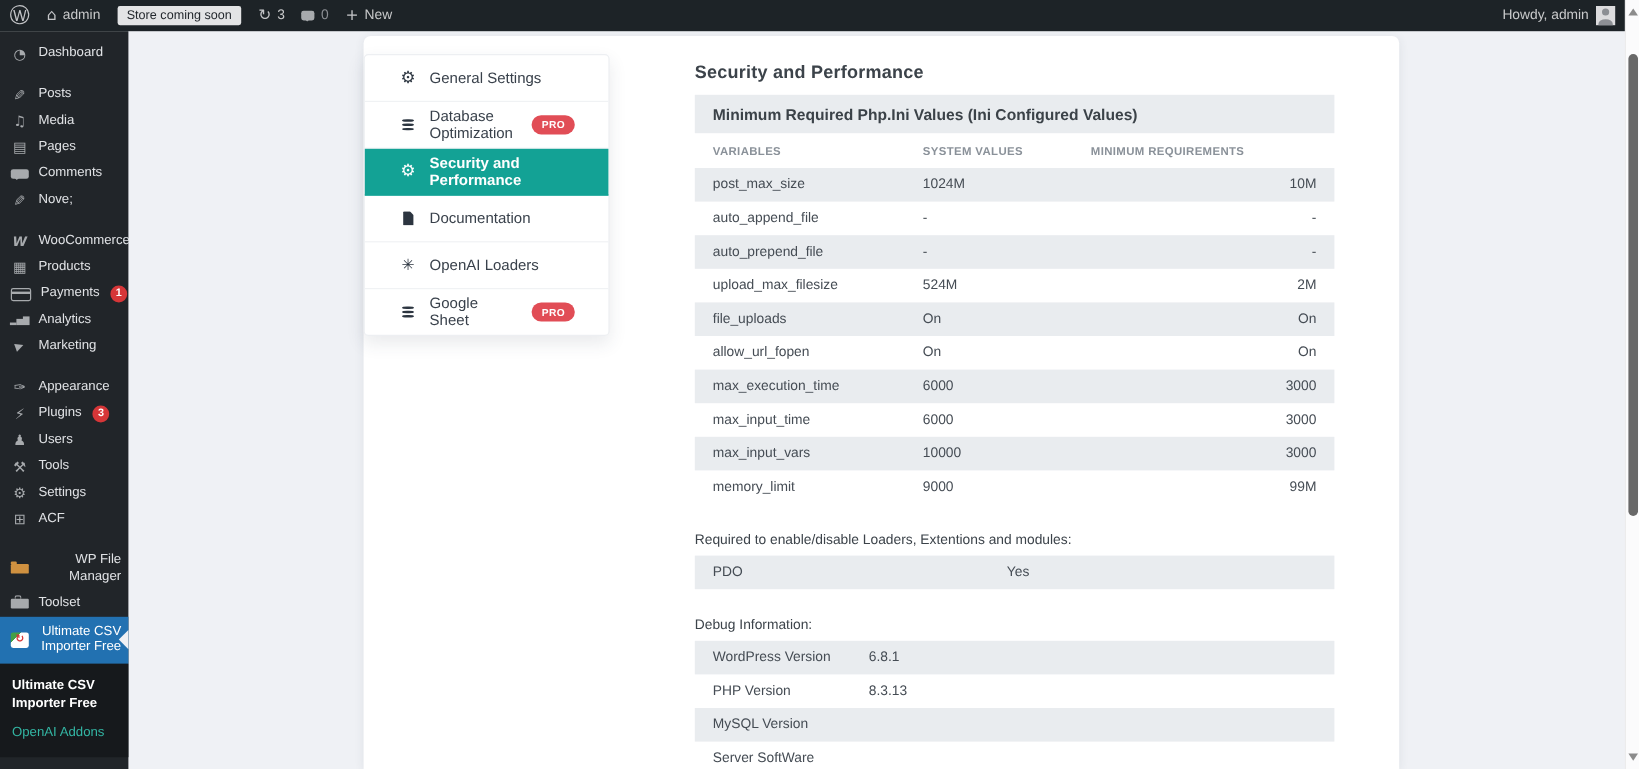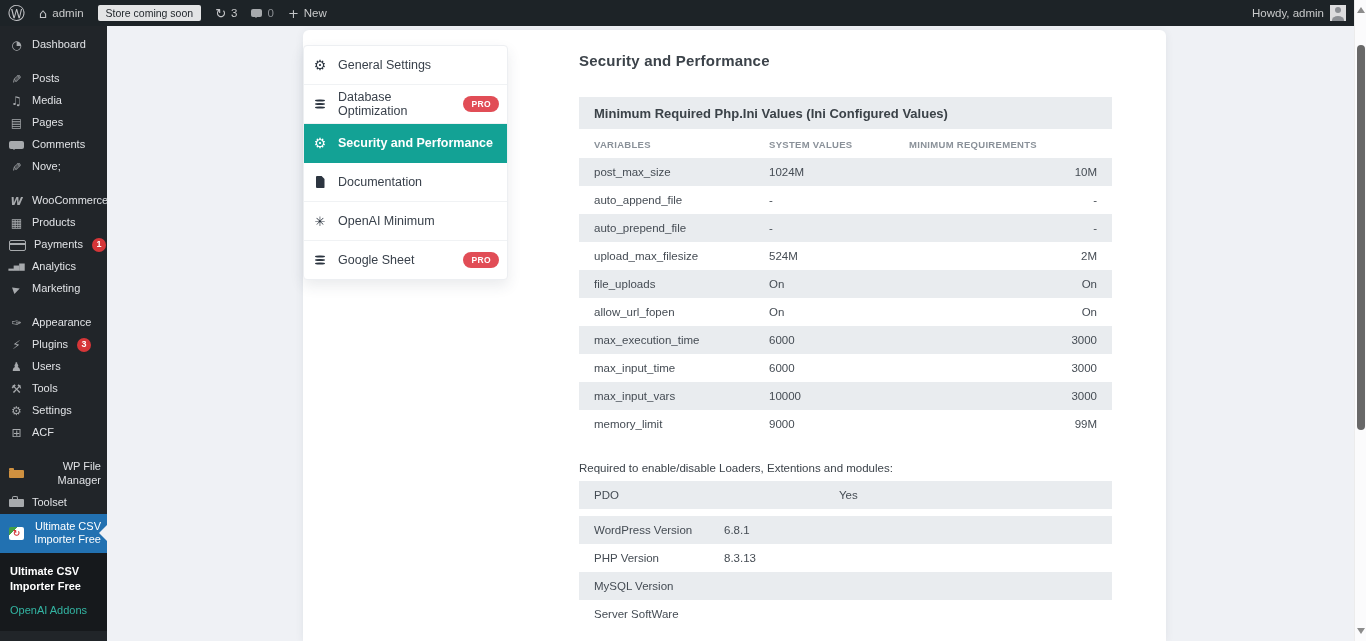--- a/index.html
+++ b/index.html
@@ -63,41 +63,41 @@
   .i-csv{width:13px;height:13px;border-radius:2px;background:linear-gradient(135deg,#43a047 32%,#fff 32%);
     display:flex;align-items:center;justify-content:center;}
   .i-csv::before{content:"↻";color:#d63638;font-size:9px;font-weight:bold;}
 
   
   .panel{position:absolute;left:303px;top:30px;width:863px;bottom:0;background:#fff;
     border-radius:6px 6px 0 0;box-shadow:0 1px 8px rgba(50,60,80,.08);}
   
   .tabcard{position:absolute;left:0;top:15px;width:205px;background:#fff;border:1px solid #edeff2;
     border-radius:4px;box-shadow:0 6px 14px rgba(50,60,80,.10);box-sizing:border-box;}
-  .tab{display:flex;align-items:center;gap:10px;padding:0 8px;height:38px;border-bottom:1px solid #f0f2f4;
+  .tab{display:flex;align-items:center;gap:10px;padding:0 28px;height:38px;border-bottom:1px solid #f0f2f4;
     font-size:12.5px;color:#39414b;cursor:pointer;}
   .tab:last-of-type{border-bottom:none;}
   .tab.active{background:#13a295;color:#fff;border-color:#13a295;font-weight:bold;}
   .ticon{width:16px;min-width:16px;display:flex;justify-content:center;align-items:center;color:#2c3540;
     font-family:"DejaVu Sans",sans-serif;line-height:1;}
   .tab.active .ticon{color:#fff;}
   .t-gear::before{content:"⚙";font-size:14px;}
   .t-db::before{content:"";display:block;width:10px;height:2.4px;border-radius:45%;background:currentColor;
     box-shadow:0 3.6px 0 currentColor,0 7.2px 0 currentColor;transform:translateY(-3.6px);}
   .t-doc::before{content:"";display:block;width:9px;height:12px;background:currentColor;border-radius:1px;
     clip-path:polygon(0 0,68% 0,100% 26%,100% 100%,0 100%);}
   .t-openai::before{content:"✳";font-size:13px;}
   .pro{margin-left:auto;background:#e14d56;color:#fff;font-size:8.5px;font-weight:bold;
     padding:3px 8px;border-radius:9px;letter-spacing:.4px;}
   .pro:empty{display:none;}
 
   
   .content{position:absolute;left:276px;top:0;width:533px;}
   .page-title{margin:22px 0 0;font-size:15px;font-weight:bold;color:#3c434a;letter-spacing:.2px;}
-  .section-bar{margin-top:28px;height:32px;background:#e9ecef;display:flex;align-items:center;
+  .section-bar{margin-top:10px;height:32px;background:#e9ecef;display:flex;align-items:center;
     padding:0 15px;font-size:13px;color:#3b4248;font-weight:bold;box-sizing:border-box;}
   .cols{display:grid;grid-template-columns:175px 140px 1fr;padding:10px 15px 8px;
     font-size:9.5px;font-weight:bold;color:#8a9199;letter-spacing:.3px;}
   .row{display:grid;grid-template-columns:175px 140px 1fr;height:28px;align-items:center;
     padding:0 15px;font-size:11.5px;color:#454c54;}
   .row > :last-child{text-align:right;}
   .rows .row:nth-child(odd){background:#e9ecef;}
   .row.two{grid-template-columns:245px 1fr;}
   .row.two > :last-child,.row.three > :last-child{text-align:left;}
   .row.three{grid-template-columns:130px 1fr;}
@@ -299,21 +299,21 @@
         </div>
 
         <div class="tab">
           <span class="ticon t-doc"></span>
           <span>Documentation</span>
 
         </div>
 
         <div class="tab">
           <span class="ticon t-openai"></span>
-          <span>OpenAI Minimum</span>
+          <span>OpenAI Loaders</span>
 
         </div>
 
         <div class="tab">
           <span class="ticon t-db"></span>
           <span>Google Sheet</span>
           <span class="pro">PRO</span>
         </div>
 
     </div>
@@ -395,20 +395,21 @@
       <div class="sub-label">Required to enable/disable Loaders, Extentions and modules:</div>
       <div class="rows mt7">
 
           <div class="row two">
             <span>PDO</span>
             <span>Yes</span>
           </div>
 
       </div>
 
+      <div class="sub-label">Debug Information:</div>
       <div class="rows mt7">
 
           <div class="row three">
             <span>WordPress Version</span>
             <span>6.8.1</span>
           </div>
 
           <div class="row three">
             <span>PHP Version</span>
             <span>8.3.13</span>

